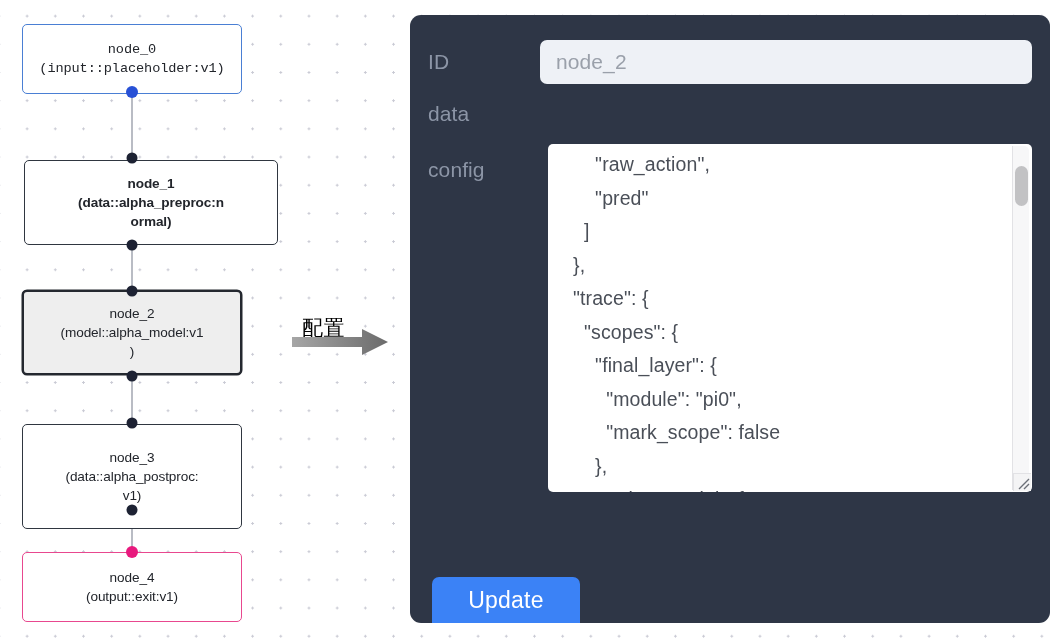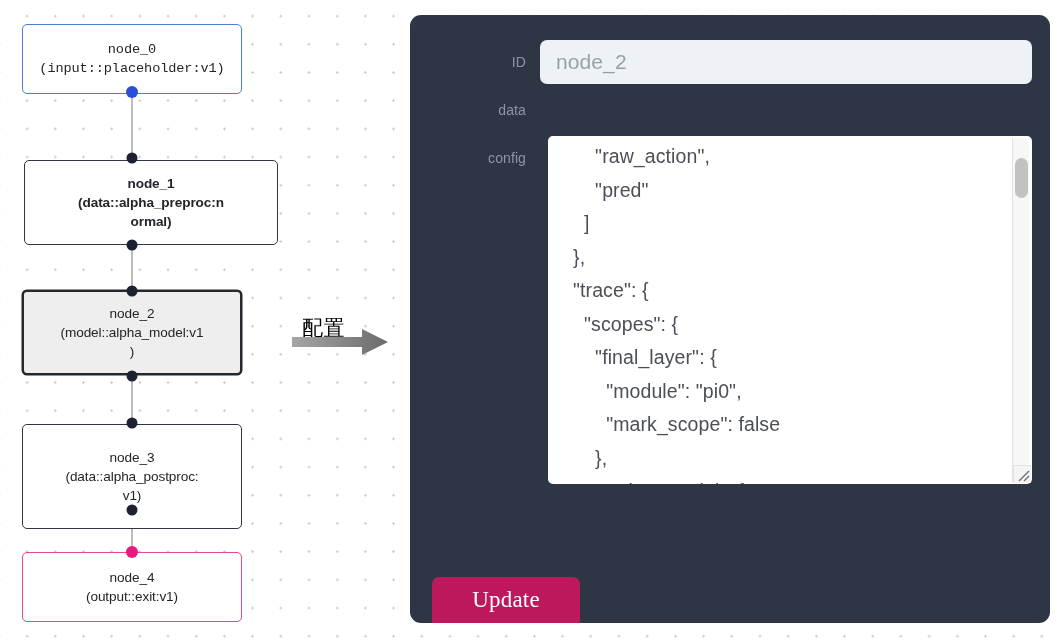--- a/index.html
+++ b/index.html
@@ -110,25 +110,24 @@
   }
   .field-row {
     display: flex;
     align-items: center;
     margin: 0 18px 0 18px;
     padding: 9px 0;
   }
   .field-label {
     width: 112px;
     flex: 0 0 112px;
-    text-align: right;
-    padding-right: 14px;
+    padding-right: 8px;
     box-sizing: border-box;
     color: #8c95a6;
-    font-size: 14px;
+    font-size: 21px;
     letter-spacing: 0.1px;
   }
   .field-label.top-aligned {
     align-self: flex-start;
     padding-top: 14px;
   }
   .text-input {
     flex: 1 1 auto;
     height: 44px;
     background: #eef1f6;
@@ -198,26 +197,26 @@
     border-left: 1px solid #e2e2e5;
     border-top: 1px solid #e2e2e5;
   }
   #update-button {
     position: absolute;
     left: 22px;
     bottom: 0px;
     height: 46px;
     min-width: 148px;
     padding: 0 22px;
-    background: #be185d;
+    background: #3b82f6;
     color: #ffffff;
     border: none;
     border-radius: 7px 7px 0 0;
     font-size: 23px;
-    font-family: Liberation Serif, serif;
+    font-family: Liberation Sans, sans-serif;
     letter-spacing: 0.2px;
     cursor: pointer;
     display: flex;
     align-items: center;
     justify-content: center;
   }
 </style>
 </head>
 <body>
 

